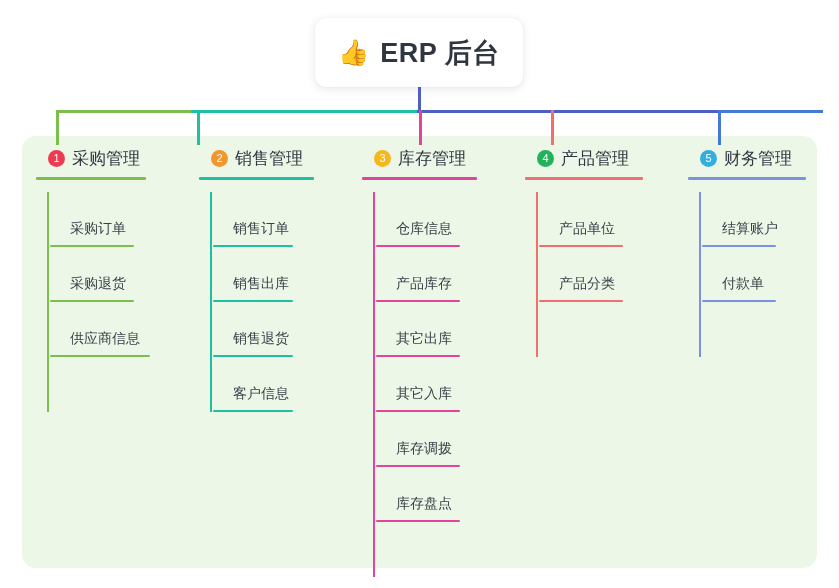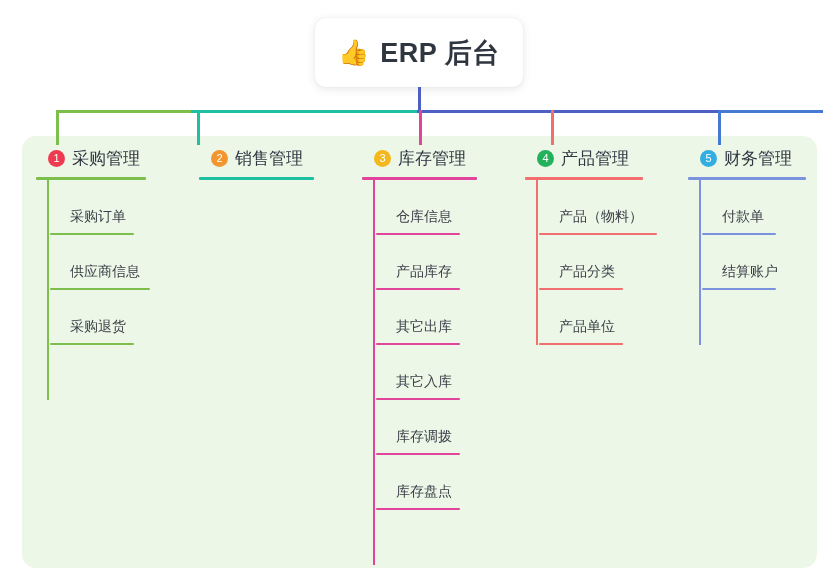--- a/index.html
+++ b/index.html
@@ -97,21 +97,21 @@
   .branch-rule {
     height: 3px;
     margin-top: 7px;
     border-radius: 1px;
   }
 
   
   .leaves {
     position: relative;
     padding-left: 14px;
-    margin-top: 0px;
+    margin-top: 12px;
   }
   .spine {
     position: absolute;
     left: 11px;
     top: 0;
     width: 2px;
   }
   .leaf {
     position: relative;
     height: 55px;
@@ -165,35 +165,54 @@
           <span class="branch-name">采购管理</span>
         </div>
         <div class="branch-rule" style="background: rgb(124, 191, 77); width: 110px;"></div>
         <div class="leaves">
           <div class="spine" style="background: rgb(124, 191, 77); height: 220px;"></div>
           <div class="leaf">
             <span class="leaf-label">采购订单</span>
             <div class="leaf-rule" style="background: rgb(124, 191, 77); width: 84px;"></div>
           </div>
           <div class="leaf">
+            <span class="leaf-label">采购退货</span>
+            <div class="leaf-rule" style="background: rgb(124, 191, 77); width: 84px;"></div>
+          </div>
+          <div class="leaf">
             <span class="leaf-label">供应商信息</span>
             <div class="leaf-rule" style="background: rgb(124, 191, 77); width: 100px;"></div>
           </div>
-          <div class="leaf">
-            <span class="leaf-label">采购退货</span>
-            <div class="leaf-rule" style="background: rgb(124, 191, 77); width: 84px;"></div>
-          </div>
         </div>
       </div>
       <div class="branch" style="left: 199px; width: 150px;">
         <div class="branch-head">
           <span class="badge" style="background: rgb(242, 150, 47);">2</span>
           <span class="branch-name">销售管理</span>
         </div>
         <div class="branch-rule" style="background: rgb(31, 191, 164); width: 115px;"></div>
+        <div class="leaves">
+          <div class="spine" style="background: rgb(31, 191, 164); height: 220px;"></div>
+          <div class="leaf">
+            <span class="leaf-label">销售订单</span>
+            <div class="leaf-rule" style="background: rgb(31, 191, 164); width: 80px;"></div>
+          </div>
+          <div class="leaf">
+            <span class="leaf-label">销售出库</span>
+            <div class="leaf-rule" style="background: rgb(31, 191, 164); width: 80px;"></div>
+          </div>
+          <div class="leaf">
+            <span class="leaf-label">销售退货</span>
+            <div class="leaf-rule" style="background: rgb(31, 191, 164); width: 80px;"></div>
+          </div>
+          <div class="leaf">
+            <span class="leaf-label">客户信息</span>
+            <div class="leaf-rule" style="background: rgb(31, 191, 164); width: 80px;"></div>
+          </div>
+        </div>
       </div>
       <div class="branch" style="left: 362px; width: 150px;">
         <div class="branch-head">
           <span class="badge" style="background: rgb(245, 184, 28);">3</span>
           <span class="branch-name">库存管理</span>
         </div>
         <div class="branch-rule" style="background: rgb(224, 69, 155); width: 115px;"></div>
         <div class="leaves">
           <div class="spine" style="background: rgb(224, 69, 155); height: 385px;"></div>
           <div class="leaf">
@@ -224,46 +243,42 @@
       </div>
       <div class="branch" style="left: 525px; width: 150px;">
         <div class="branch-head">
           <span class="badge" style="background: rgb(35, 177, 91);">4</span>
           <span class="branch-name">产品管理</span>
         </div>
         <div class="branch-rule" style="background: rgb(243, 110, 110); width: 118px;"></div>
         <div class="leaves">
           <div class="spine" style="background: rgb(243, 110, 110); height: 165px;"></div>
           <div class="leaf">
-            <span class="leaf-label">产品（物料）</span>
-            <div class="leaf-rule" style="background: rgb(243, 110, 110); width: 118px;"></div>
+            <span class="leaf-label">产品单位</span>
+            <div class="leaf-rule" style="background: rgb(243, 110, 110); width: 84px;"></div>
           </div>
           <div class="leaf">
             <span class="leaf-label">产品分类</span>
             <div class="leaf-rule" style="background: rgb(243, 110, 110); width: 84px;"></div>
           </div>
-          <div class="leaf">
-            <span class="leaf-label">产品单位</span>
-            <div class="leaf-rule" style="background: rgb(243, 110, 110); width: 84px;"></div>
-          </div>
         </div>
       </div>
       <div class="branch" style="left: 688px; width: 130px;">
         <div class="branch-head">
           <span class="badge" style="background: rgb(51, 174, 224);">5</span>
           <span class="branch-name">财务管理</span>
         </div>
         <div class="branch-rule" style="background: rgb(123, 147, 222); width: 118px;"></div>
         <div class="leaves">
           <div class="spine" style="background: rgb(123, 147, 222); height: 165px;"></div>
           <div class="leaf">
+            <span class="leaf-label">结算账户</span>
+            <div class="leaf-rule" style="background: rgb(123, 147, 222); width: 74px;"></div>
+          </div>
+          <div class="leaf">
             <span class="leaf-label">付款单</span>
             <div class="leaf-rule" style="background: rgb(123, 147, 222); width: 74px;"></div>
           </div>
-          <div class="leaf">
-            <span class="leaf-label">结算账户</span>
-            <div class="leaf-rule" style="background: rgb(123, 147, 222); width: 74px;"></div>
-          </div>
         </div>
       </div>
     </div>
 
 </div>
 
 </body></html>

